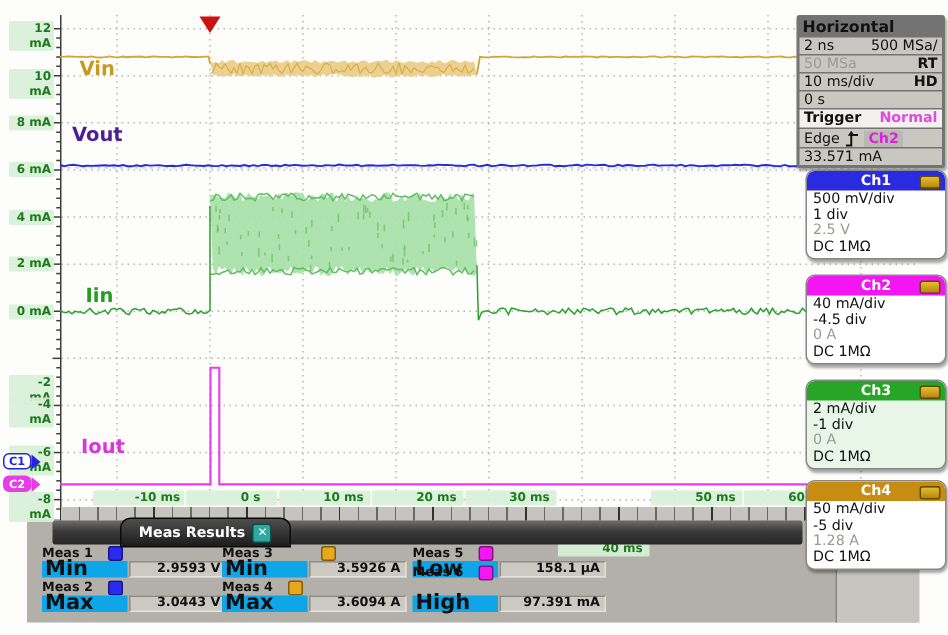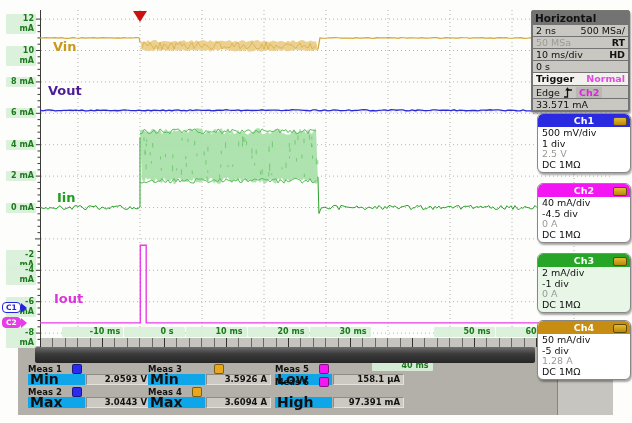--- a/index.html
+++ b/index.html
@@ -266,20 +266,24 @@
         <div class="arrow" style="border-left: 6px solid rgb(36, 36, 221);"></div>
       </div>
       <div class="chmarker" style="left: 2px; top: 317px;">
         <div class="tag" style="border: 1.5px solid rgb(232, 60, 232); background: rgb(232, 60, 232); color: rgb(255, 255, 255);">C2</div>
         <div class="arrow" style="border-left: 6px solid rgb(232, 60, 232);"></div>
       </div>
     </div>
 
   <div class="ruler"></div>
   <div class="tabbar"></div>
+  <div class="tab">
+    <span>Meas Results</span>
+    <span class="closebox">✕</span>
+  </div>
   <div id="measgrid">
       <div class="mhead" style="left: 28px; top: 364px;">
         <div>Meas 1</div>
         <div class="micon" style="background: rgb(42, 42, 240);"></div>
       </div>
       <div class="mrow" style="left: 28px; top: 374px;">
         <div class="mlabel">Min</div>
         <div class="mvalue" style="width: 60px;">2.9593 V</div>
       </div>
       <div class="mhead" style="left: 28px; top: 387px;">

